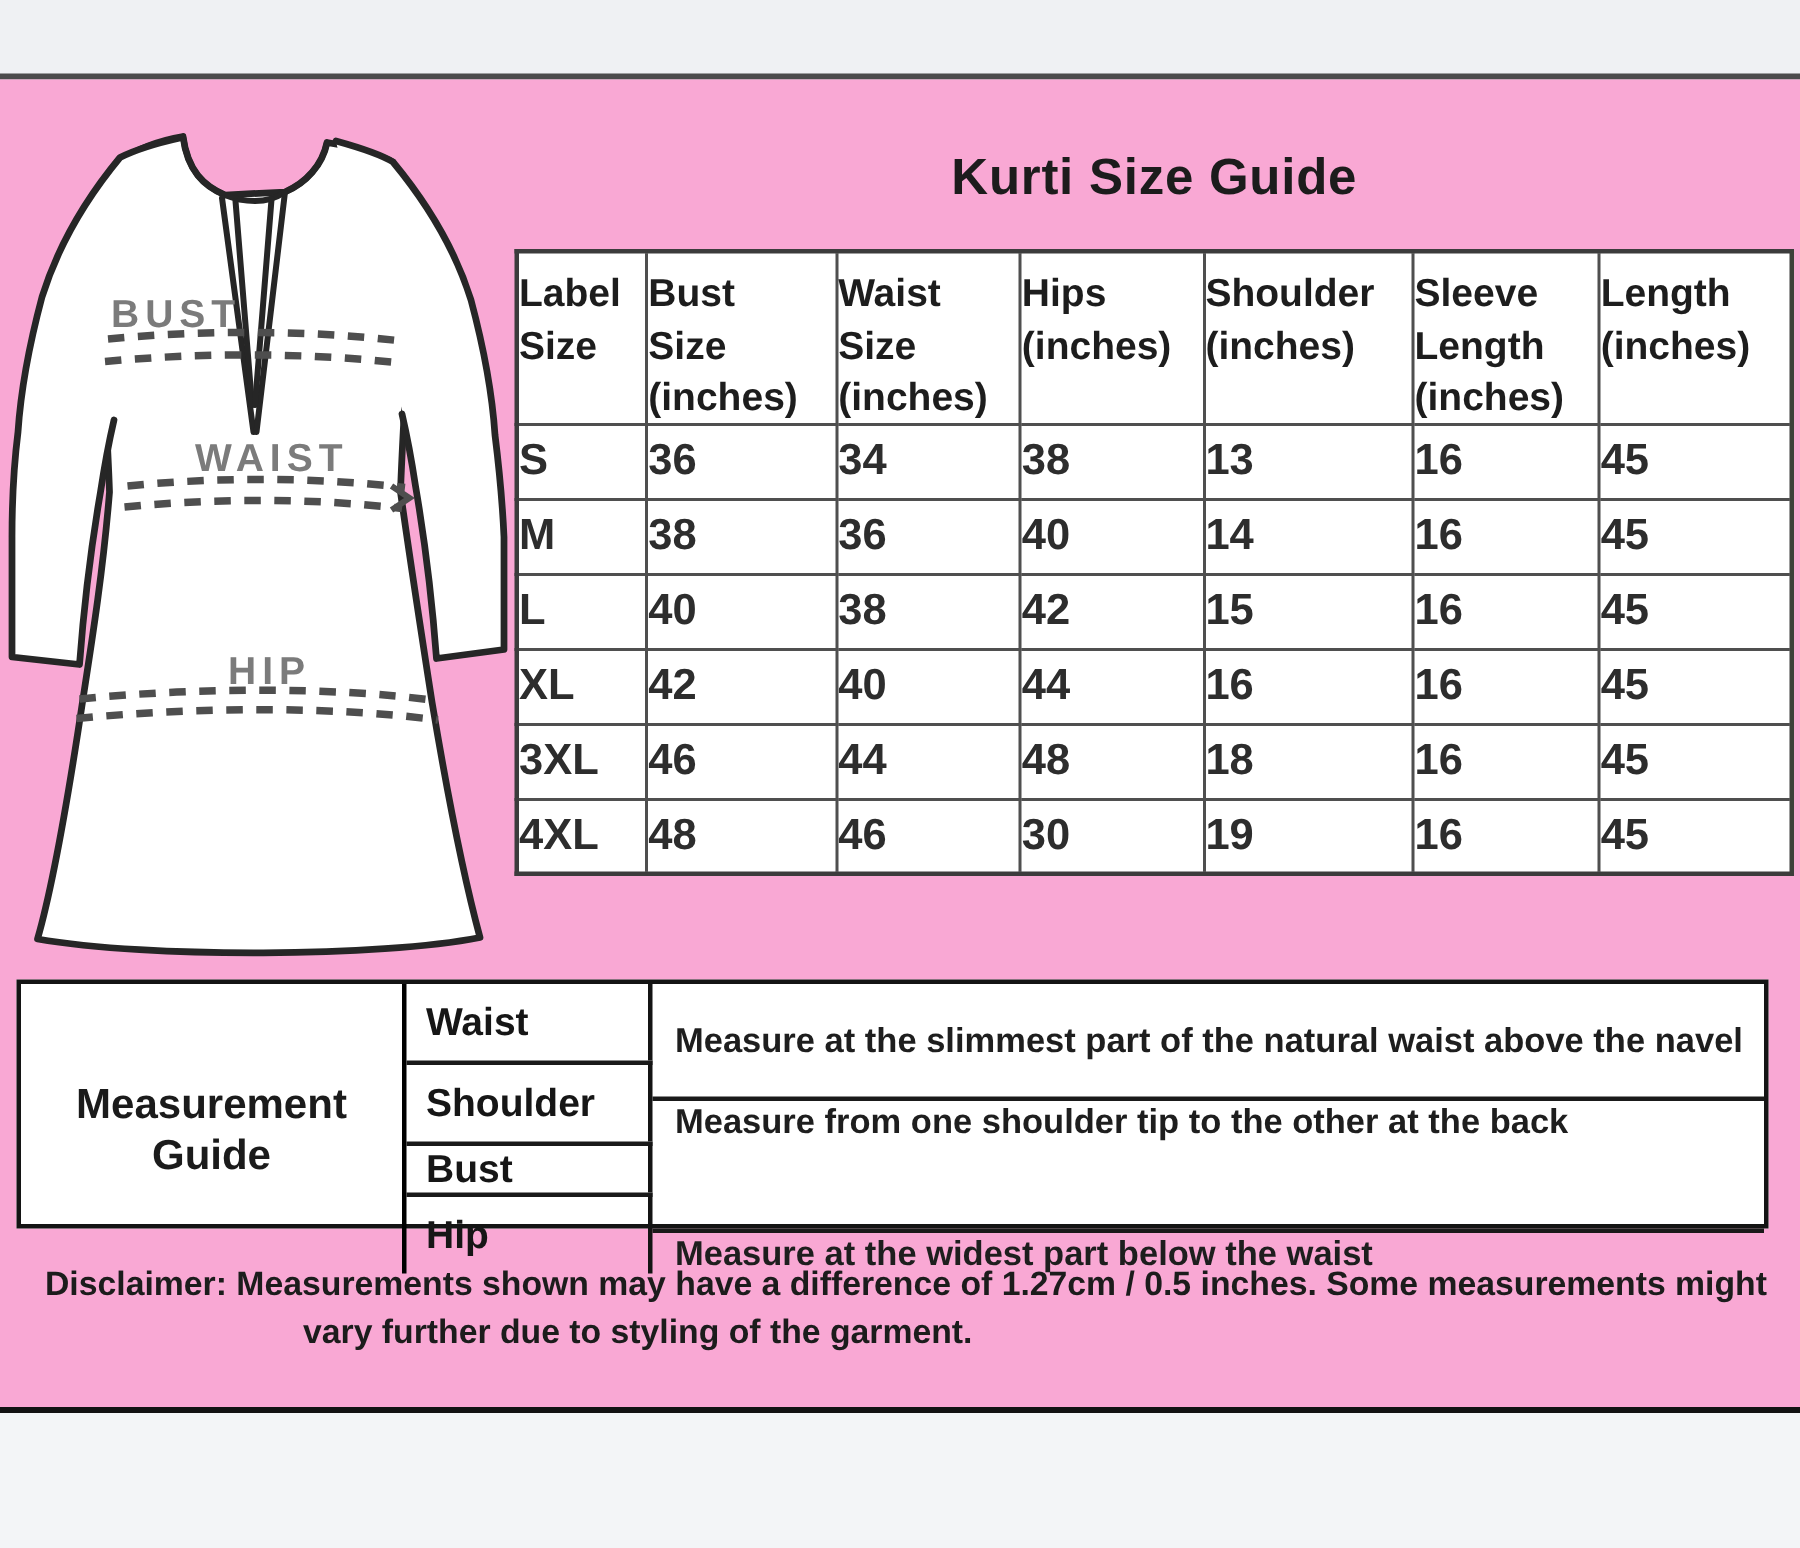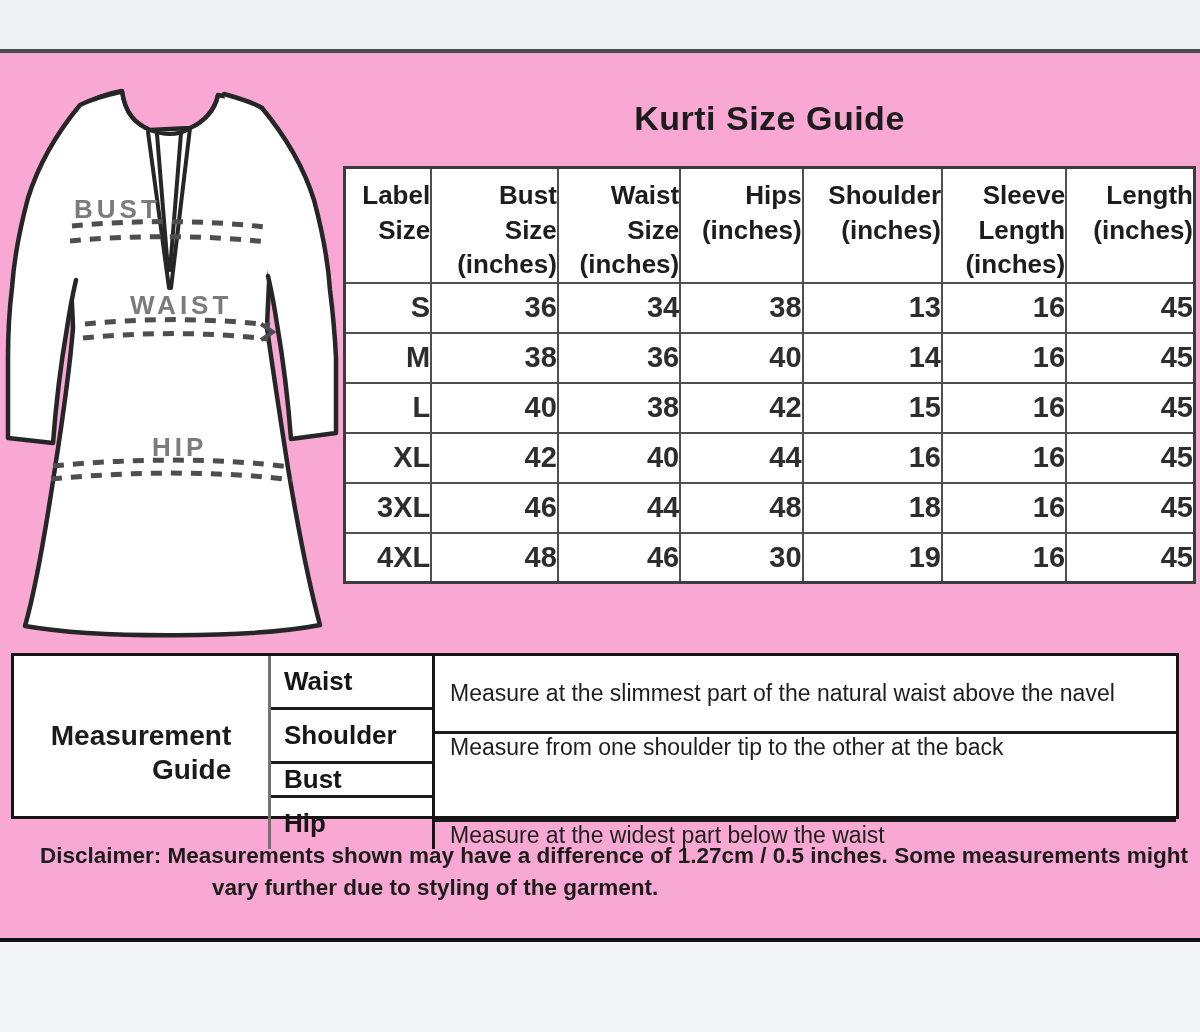--- a/index.html
+++ b/index.html
@@ -29,21 +29,21 @@
   
   .size-table {
     position: absolute; left: 343px; top: 113px; width: 853px;
     border-collapse: collapse; table-layout: fixed;
   }
   .size-table col.c1 { width: 10.2%; } .size-table col.c2 { width: 14.9%; }
   .size-table col.c3 { width: 14.4%; } .size-table col.c4 { width: 14.4%; }
   .size-table col.c5 { width: 16.4%; } .size-table col.c6 { width: 14.6%; }
   .size-table col.c7 { width: 15.1%; }
   .size-table th, .size-table td {
-    border: 2px solid #4f4f4f; text-align: right; background: #fff;
+    border: 2px solid #4f4f4f; text-align: left; background: #fff;
   }
   .size-table { border: 3px solid #3c3c3c; }
   .size-table th {
     height: 114px; vertical-align: top; padding-top: 9px;
     font-size: 26px; font-weight: 700; line-height: 1.33;
     white-space: pre-line; color: #1d1d1d;
   }
   .size-table td {
     height: 50px; font-size: 29px; font-weight: 700; color: #2d2d2d;
   }
@@ -51,38 +51,38 @@
   
   .guide {
     position: absolute; left: 11px; top: 600px; width: 1168px; height: 166px;
     display: grid; grid-template-columns: 257px 164px 1fr;
     grid-template-rows: repeat(4, 1fr);
     border: 3px solid #141414; background: #fff;
   }
   .guide-title {
     grid-column: 1; grid-row: 1 / span 4;
     display: flex; align-items: center; justify-content: center;
-    border-right: 3px solid #737373;
-    font-size: 28px; font-weight: 700; text-align: right;
+    border-right: 3px solid #000000;
+    font-size: 28px; font-weight: 700; text-align: center;
     white-space: pre-line; line-height: 1.2; color: #1b1b1b;
   }
   .guide-term {
     grid-column: 2; display: flex; align-items: center;
     border-right: 3px solid #141414; padding-left: 13px;
     font-size: 26px; font-weight: 700; color: #161616;
   }
   .guide-desc {
     grid-column: 3; display: flex; align-items: center;
-    padding-left: 15px; font-size: 23px; font-weight: 400; color: #1e1e1e; margin-top: 24px;
+    padding-left: 15px; font-size: 23px; font-weight: 700; color: #1e1e1e; margin-top: 24px;
   }
   .guide-term.rule, .guide-desc.rule { border-top: 3px solid #1a1a1a; }
 
   
   .disclaimer {
-    position: absolute; left: 40px; top: 787px; width: 1160px;
+    position: absolute; left: 30px; top: 787px; width: 1160px;
     font-size: 22.5px; font-weight: 700; color: #1c1c1c; line-height: 1.42;
     padding-left: 172px; text-indent: -172px;
   }
 </style>
 </head>
 <body>
 
 <div class="top-band"></div>
 <div class="top-rule"></div>
 

